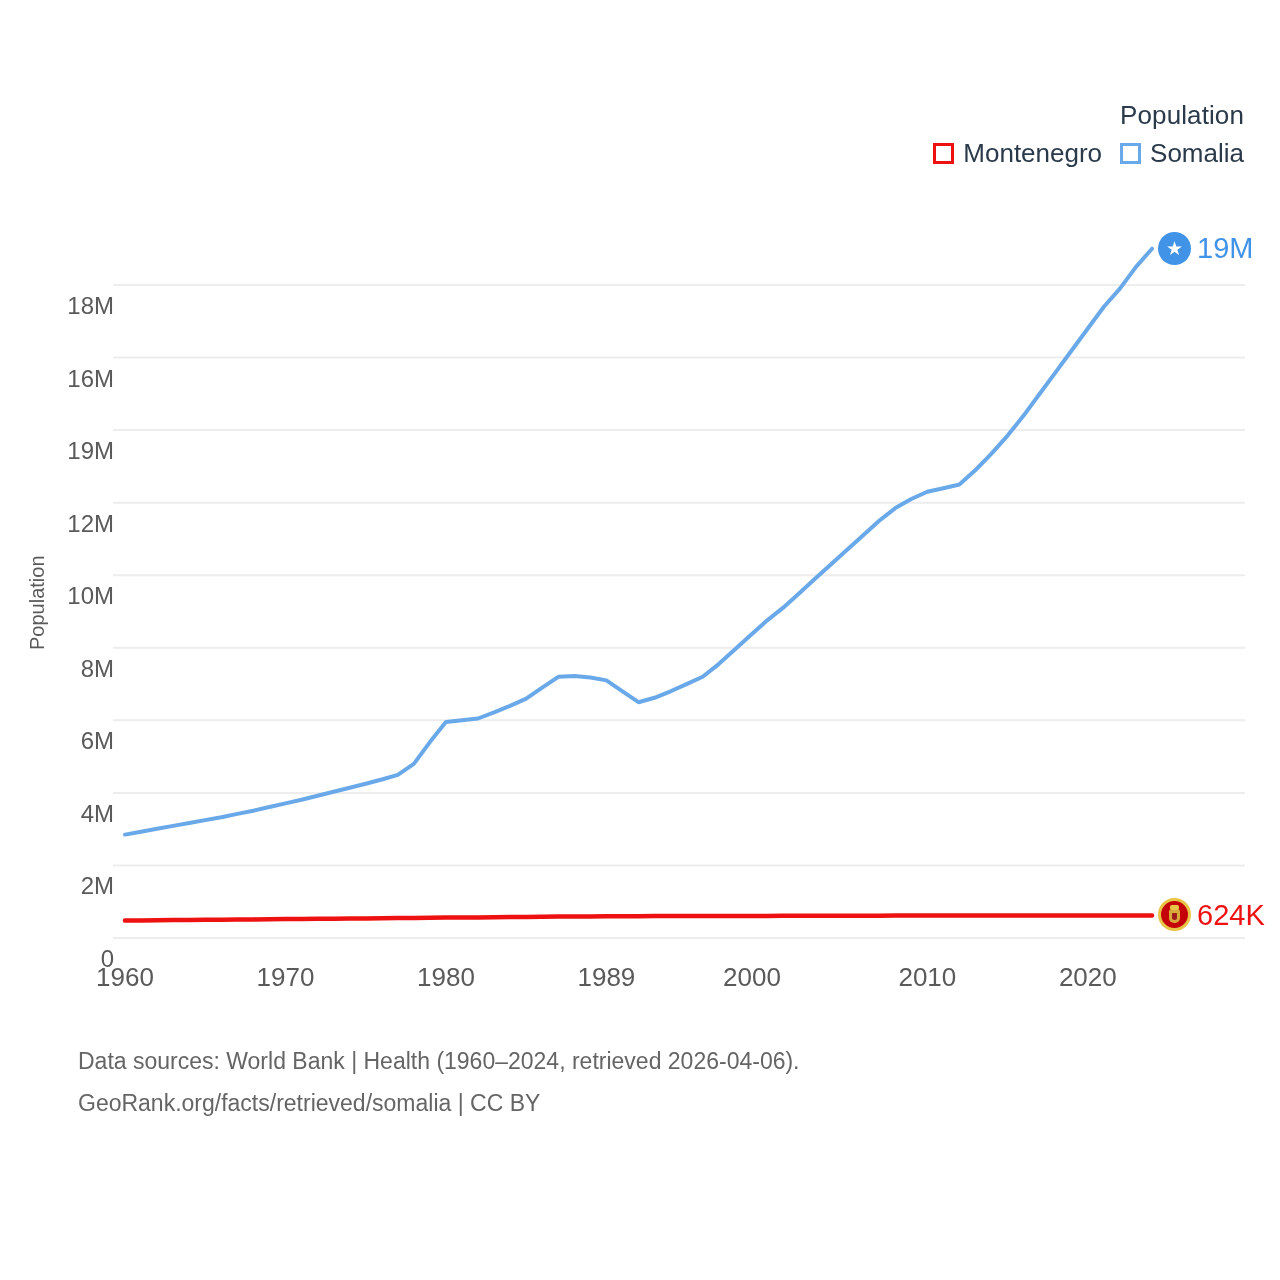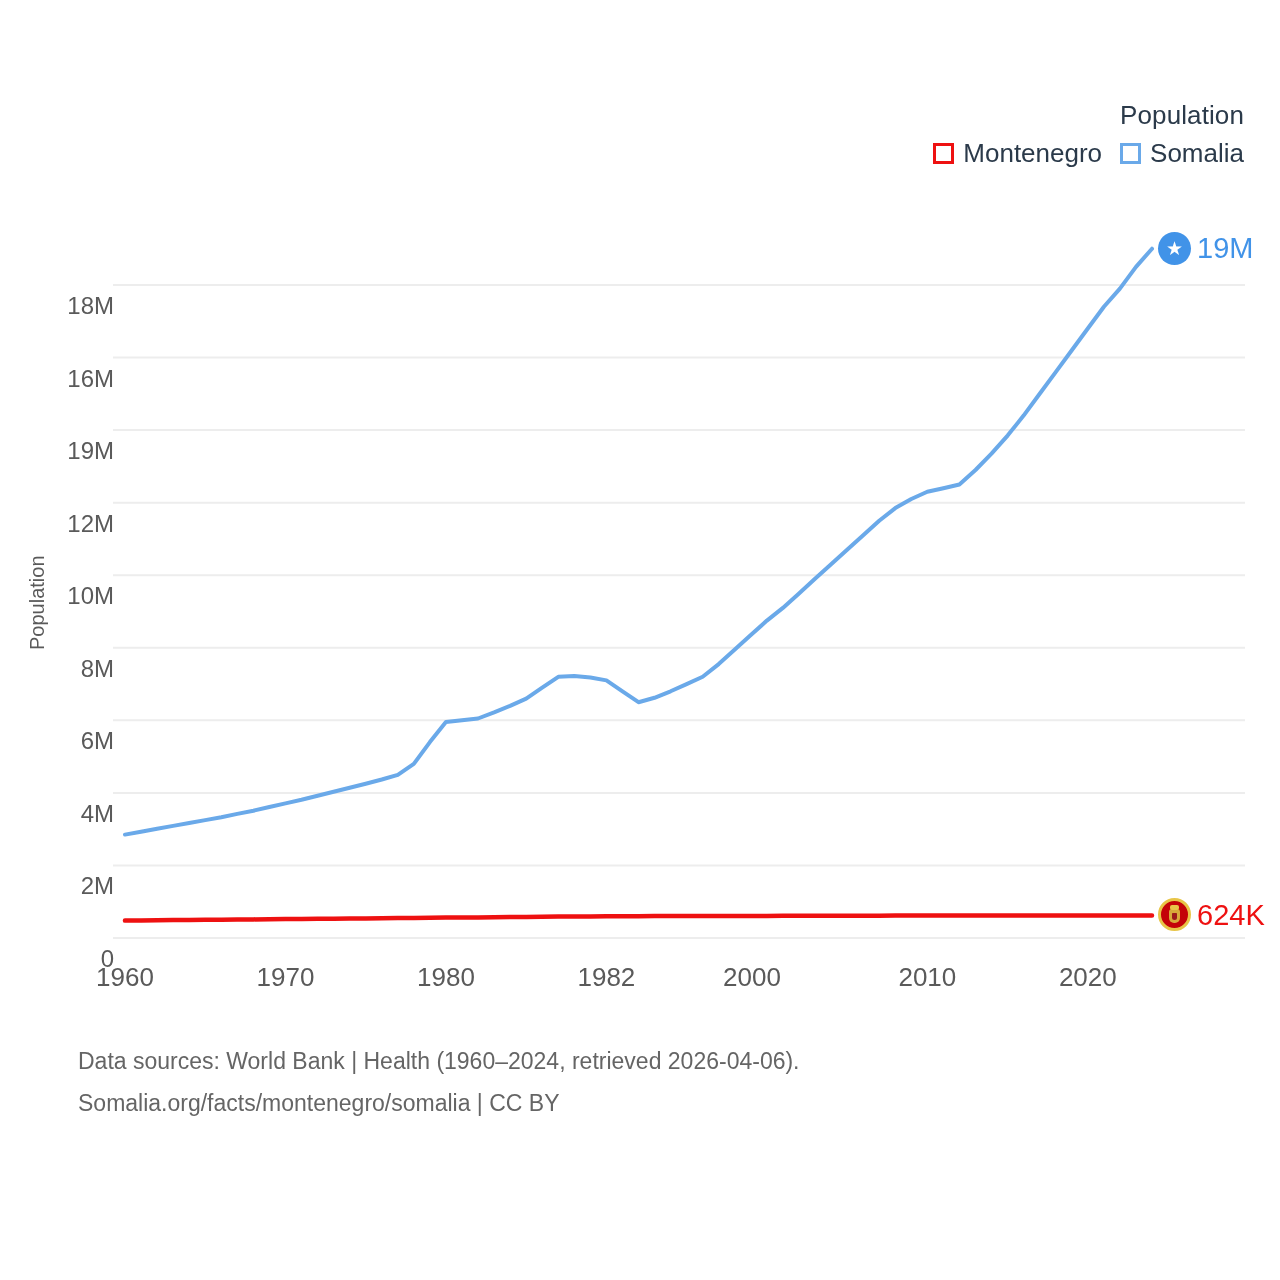--- a/index.html
+++ b/index.html
@@ -274,21 +274,21 @@
           <div class="y-tick-label">16M</div>
         </div>
         <div class="y-tick-wrap" style="top: 285px;">
           <div class="y-tick-label">18M</div>
         </div>
       </div>
     <div id="x-ticks">
         <div class="x-tick-label" style="left: 125px;">1960</div>
         <div class="x-tick-label" style="left: 285.469px;">1970</div>
         <div class="x-tick-label" style="left: 445.938px;">1980</div>
-        <div class="x-tick-label" style="left: 606.406px;">1982</div>
+        <div class="x-tick-label" style="left: 606.406px;">1989</div>
         <div class="x-tick-label" style="left: 752px;">2000</div>
         <div class="x-tick-label" style="left: 927.344px;">2010</div>
         <div class="x-tick-label" style="left: 1087.81px;">2020</div>
       </div>
   </div>
 
   <div class="end-marker" id="marker-somalia" style="left: 1158px; top: 231.722px;">
     <span class="marker-badge flag-somalia">
       <span class="star">★</span>
     </span>
@@ -301,16 +301,16 @@
         <span class="body"></span>
         <span class="crown"></span>
         <span class="shield"></span>
       </span>
     </span>
     <span class="marker-value" id="mv-montenegro" style="color: rgb(238, 17, 17);">624K</span>
   </div>
 
   <div id="footer">
     <div>Data sources: World Bank | Health (1960–2024, retrieved 2026-04-06).</div>
-    <div>Somalia.org/facts/montenegro/somalia | CC BY</div>
+    <div>GeoRank.org/facts/retrieved/somalia | CC BY</div>
   </div>
 
 </div>
 
 </body></html>

